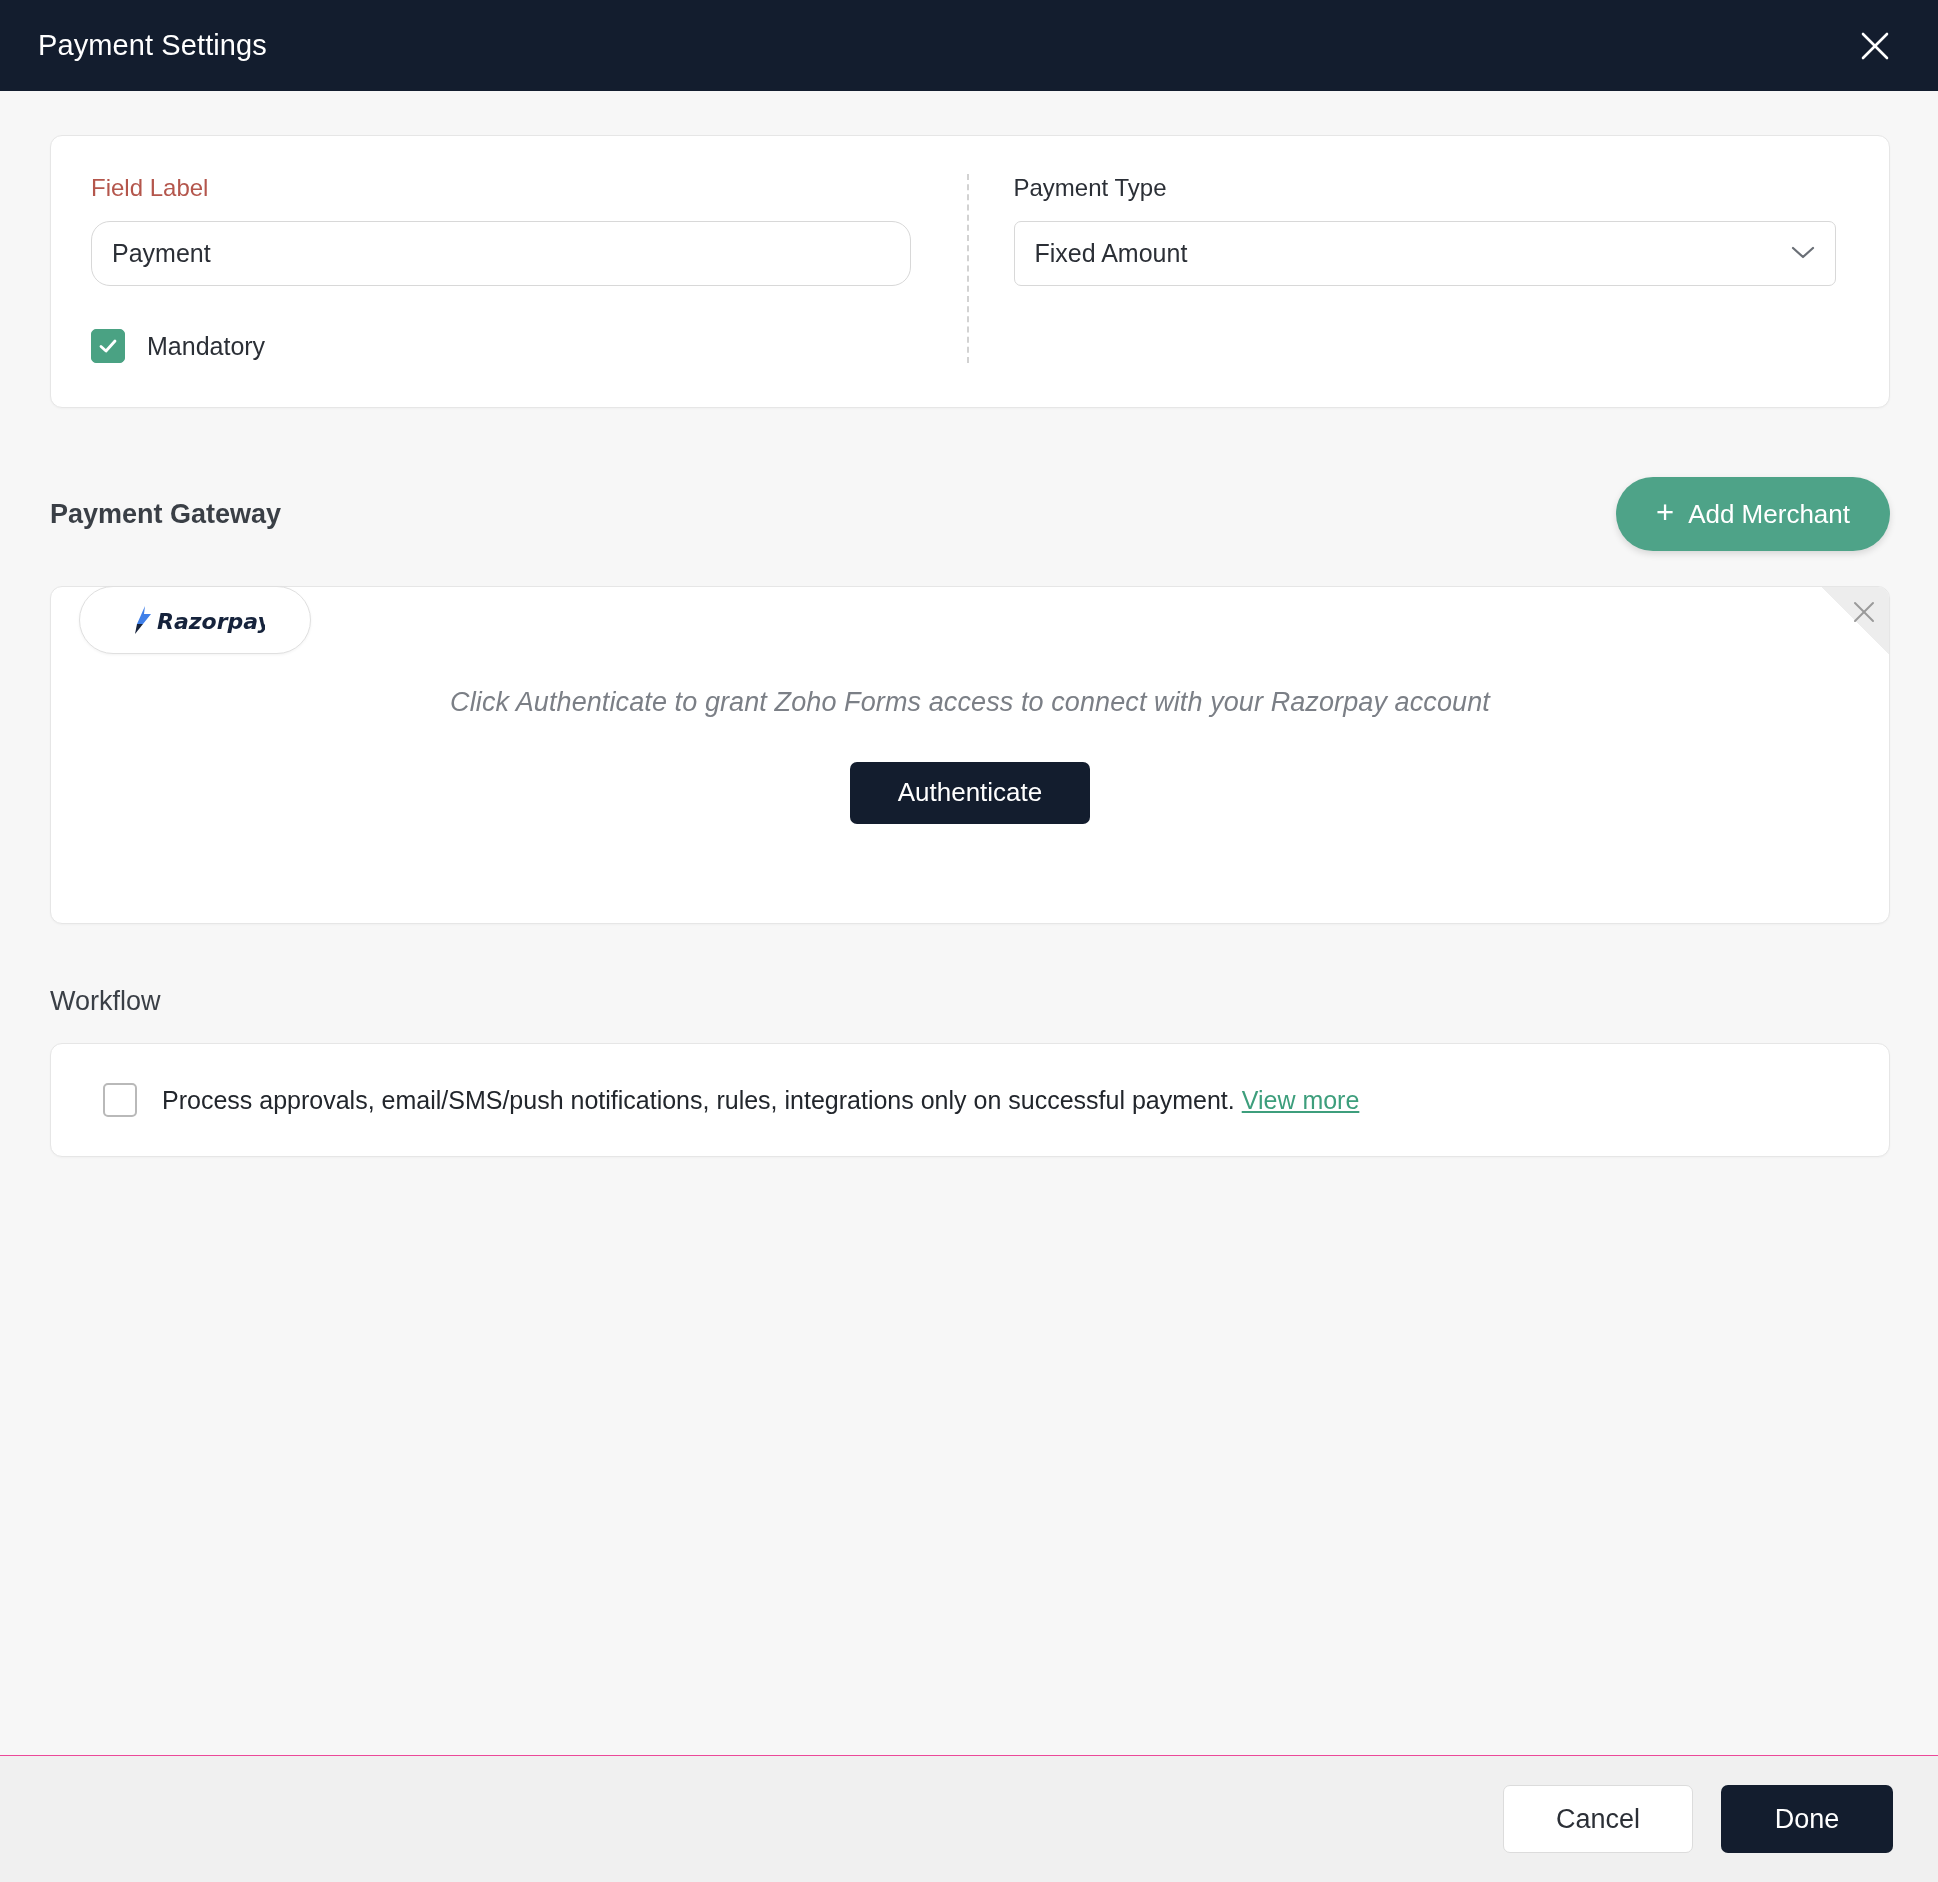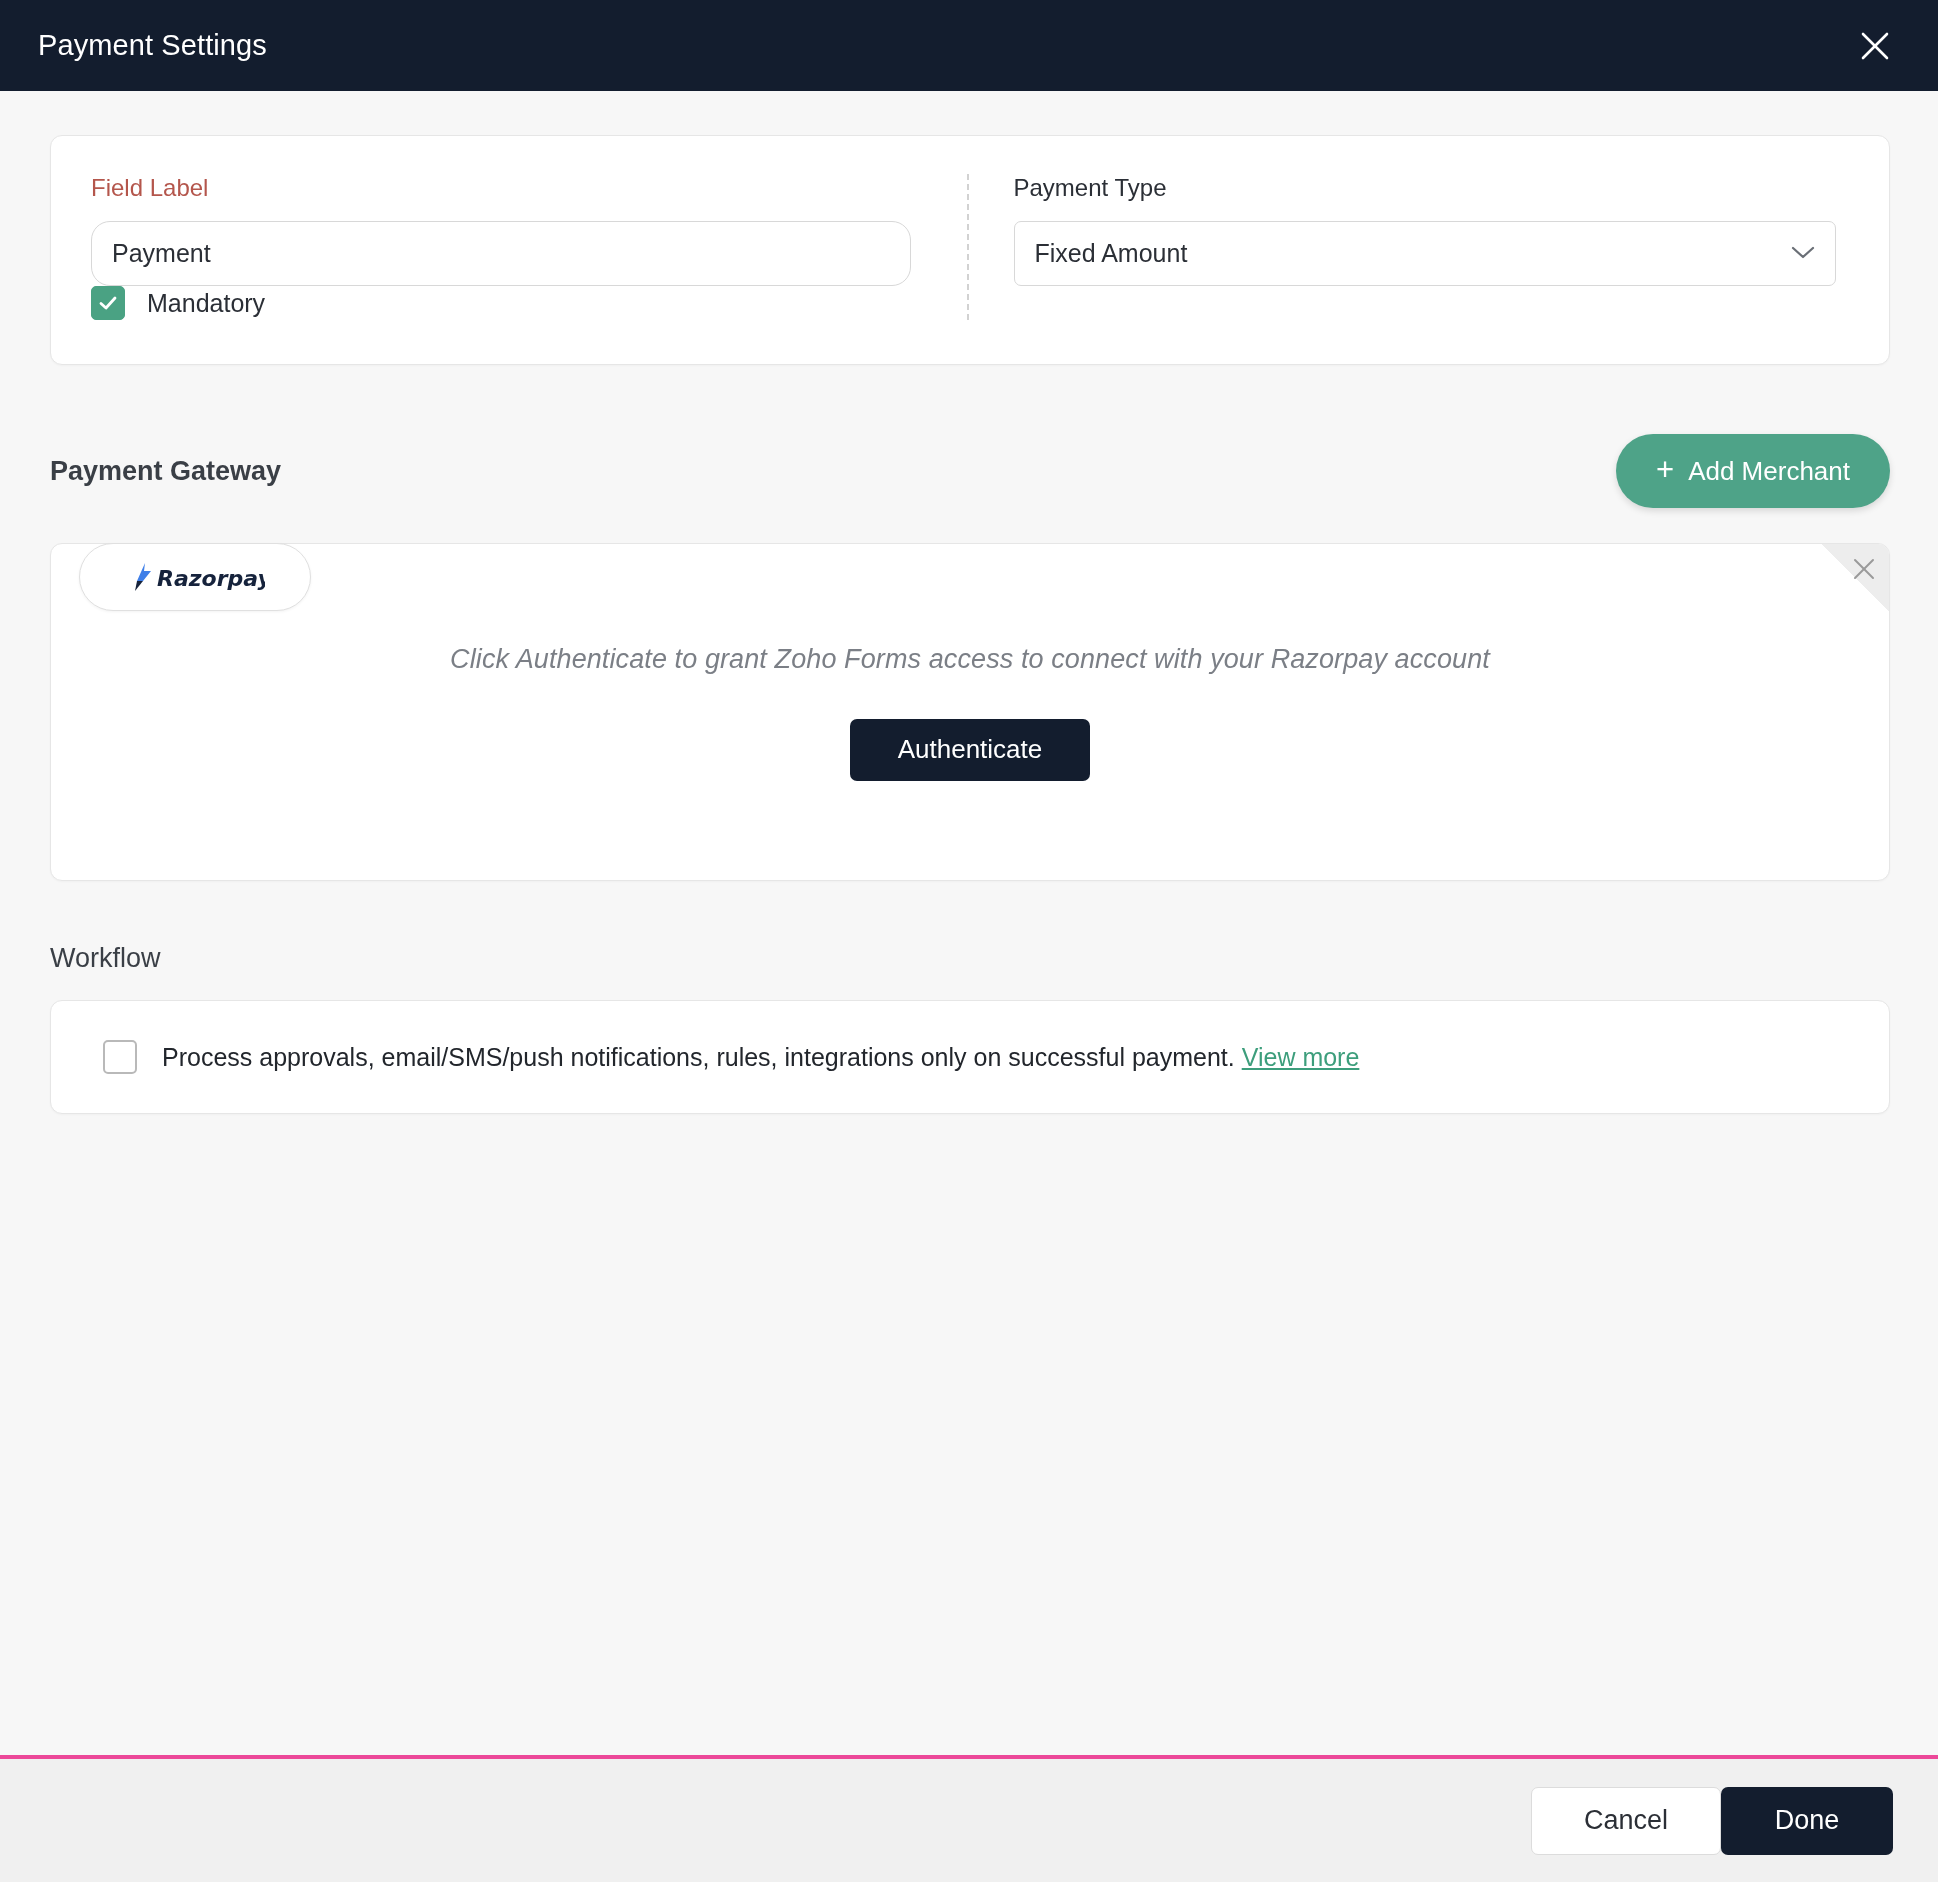--- a/index.html
+++ b/index.html
@@ -119,20 +119,21 @@
     position: absolute;
     right: 20px;
     top: 50%;
     transform: translateY(-50%);
     pointer-events: none;
   }
 
   .check-row {
     display: flex;
     align-items: center;
+    margin-top: 43px;
     cursor: pointer;
     width: max-content;
   }
   .cb {
     width: 34px;
     height: 34px;
     border-radius: 5px;
     display: flex;
     align-items: center;
     justify-content: center;
@@ -289,25 +290,26 @@
     color: #3d9e7c;
     text-decoration: underline;
     cursor: pointer;
   }
 
   
   .modal-footer {
     height: 127px;
     min-height: 127px;
     background: #f0f0f0;
-    border-top: 4px solid #ec4899;
+    border-top: 1px solid #ec4899;
     display: flex;
     align-items: center;
     justify-content: flex-end;
     padding-right: 45px;
+    gap: 28px;
   }
   .btn-cancel {
     background: #ffffff;
     border: 1px solid #dcdcdc;
     border-radius: 7px;
     height: 68px;
     min-width: 190px;
     padding: 0 26px;
     font-size: 27px;
     color: #2b2f36;

